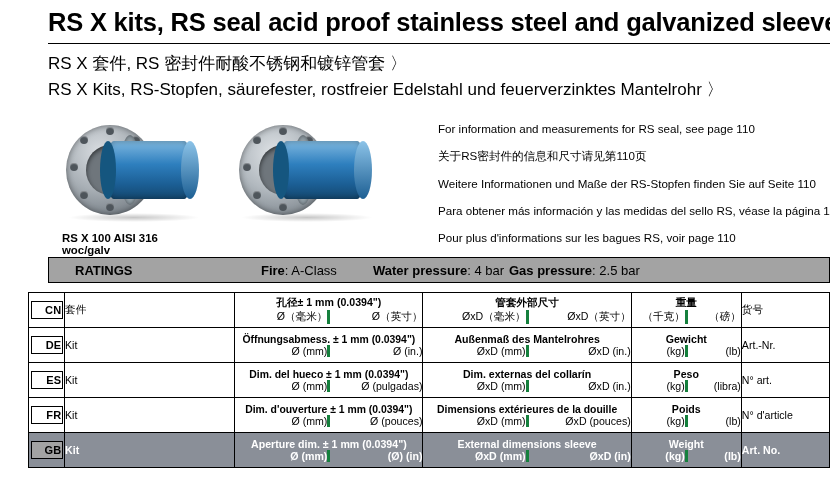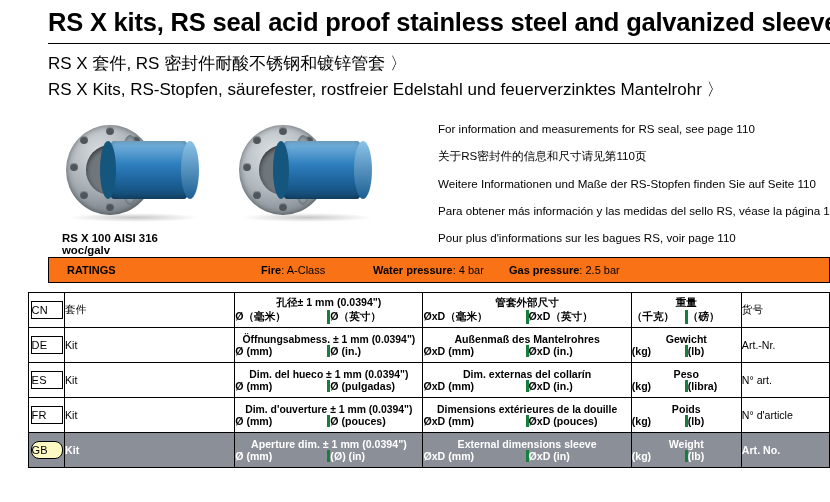--- a/index.html
+++ b/index.html
@@ -170,26 +170,26 @@
     line-height: 1.05;
   }
   .info div { margin-bottom: 15px; white-space: nowrap; }
   .info div:last-child { margin-bottom: 0; }
   
   .ratings {
     margin: 10px 0 0 34px;
     width: 782px;
     box-sizing: border-box;
     border: 1px solid #000;
-    background: #f97316;
+    background: #a3a3a3;
     height: 26px;
     display: flex;
     align-items: center;
-    padding: 0 18px;
-    font-size: 11px;
+    padding: 0 26px;
+    font-size: 13px;
     position: relative;
   }
   .ratings .lbl { font-weight: bold; }
   .ratings .seg { position: absolute; }
   .seg-fire { left: 212px; }
   .seg-water { left: 324px; }
   .seg-gas { left: 460px; }
   
   .tbl-wrap {
     margin: 9px 0 0 14px;
@@ -215,46 +215,44 @@
   .c-art  { width: 88px; }
 
   .flag-box {
     display: block;
     margin: 2px auto;
     width: 30px;
     height: 16px;
     border: 1px solid #000;
     background: #ffffff;
     font-size: 11px;
-    font-weight: normal;
+    font-weight: bold;
     line-height: 16px;
-    text-align: left;
+    text-align: right;
     letter-spacing: 0.3px;
   }
   .cell-pad { padding: 3px 8px; }
   .hdr-row td { height: 34px; }
   .sub-split {
     display: flex;
     width: 100%;
   }
   .sub-split > div {
     flex: 1;
-    text-align: left;
-    font-weight: bold;
+    text-align: right;
   }
   .sub-split > div.divider { border-left: 3px solid #15803d; }
   .row-gb {
     background: #8a8f98;
     color: #ffffff;
     font-weight: bold;
   }
   .row-gb .flag-box {
-    background: #fef9c3;
+    background: #a3a3a3;
     color: #000000;
-    border-radius: 8px;
   }
   .row-gb td { border-color: #000; }
   .top-label { font-weight: bold; text-align: center; }
   .small { font-size: 10.4px; }
 </style>
 </head>
 <body>
 
 <div class="page">
 

